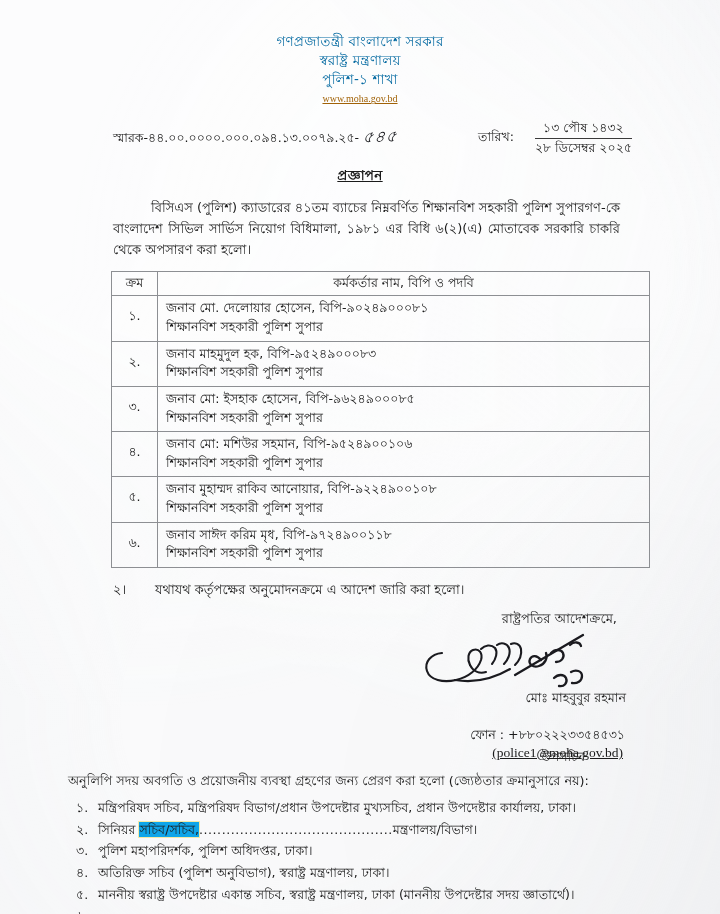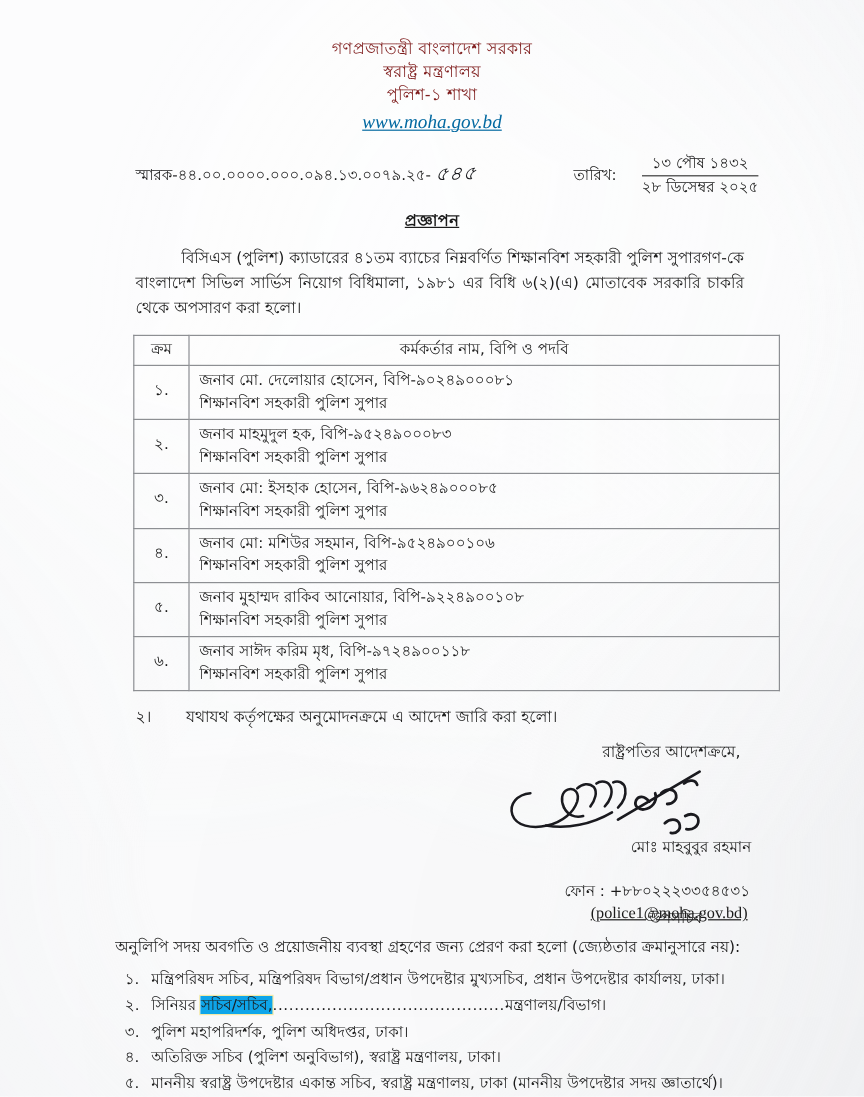--- a/index.html
+++ b/index.html
@@ -41,29 +41,28 @@
 
   
   .header {
     text-align: center;
     padding-top: 32px;
     line-height: 1.42;
   }
   .header .line {
     font-size: 13.5px;
     letter-spacing: .2px;
-    color: #7f1d1d;
+    color: #0369a1;
   }
   .header .website {
     font-family: "Liberation Serif", serif;
-    font-size: 16px;
+    font-size: 10px;
     text-decoration: underline;
     margin-top: 3px;
-    color: #0369a1;
-    font-style: italic;
+    color: #a16207;
   }
 
   
   .memo-row {
     position: relative;
     margin-top: 13px;
     height: 44px;
   }
   .memo-no {
     position: absolute;
@@ -221,21 +220,21 @@
     top: 136px;
     font-size: 13.5px;
     white-space: nowrap;
     text-decoration: underline;
     font-family: "Liberation Serif", serif;
   }
 
   
   .dist {
     margin: 10px 0 0 0;
-    padding-left: 96px;
+    padding-left: 68px;
     padding-right: 50px;
   }
   .dist-head {
     font-size: 12.8px;
     white-space: nowrap;
   }
   .dist-list {
     margin-top: 5px;
   }
   .dist-item {

